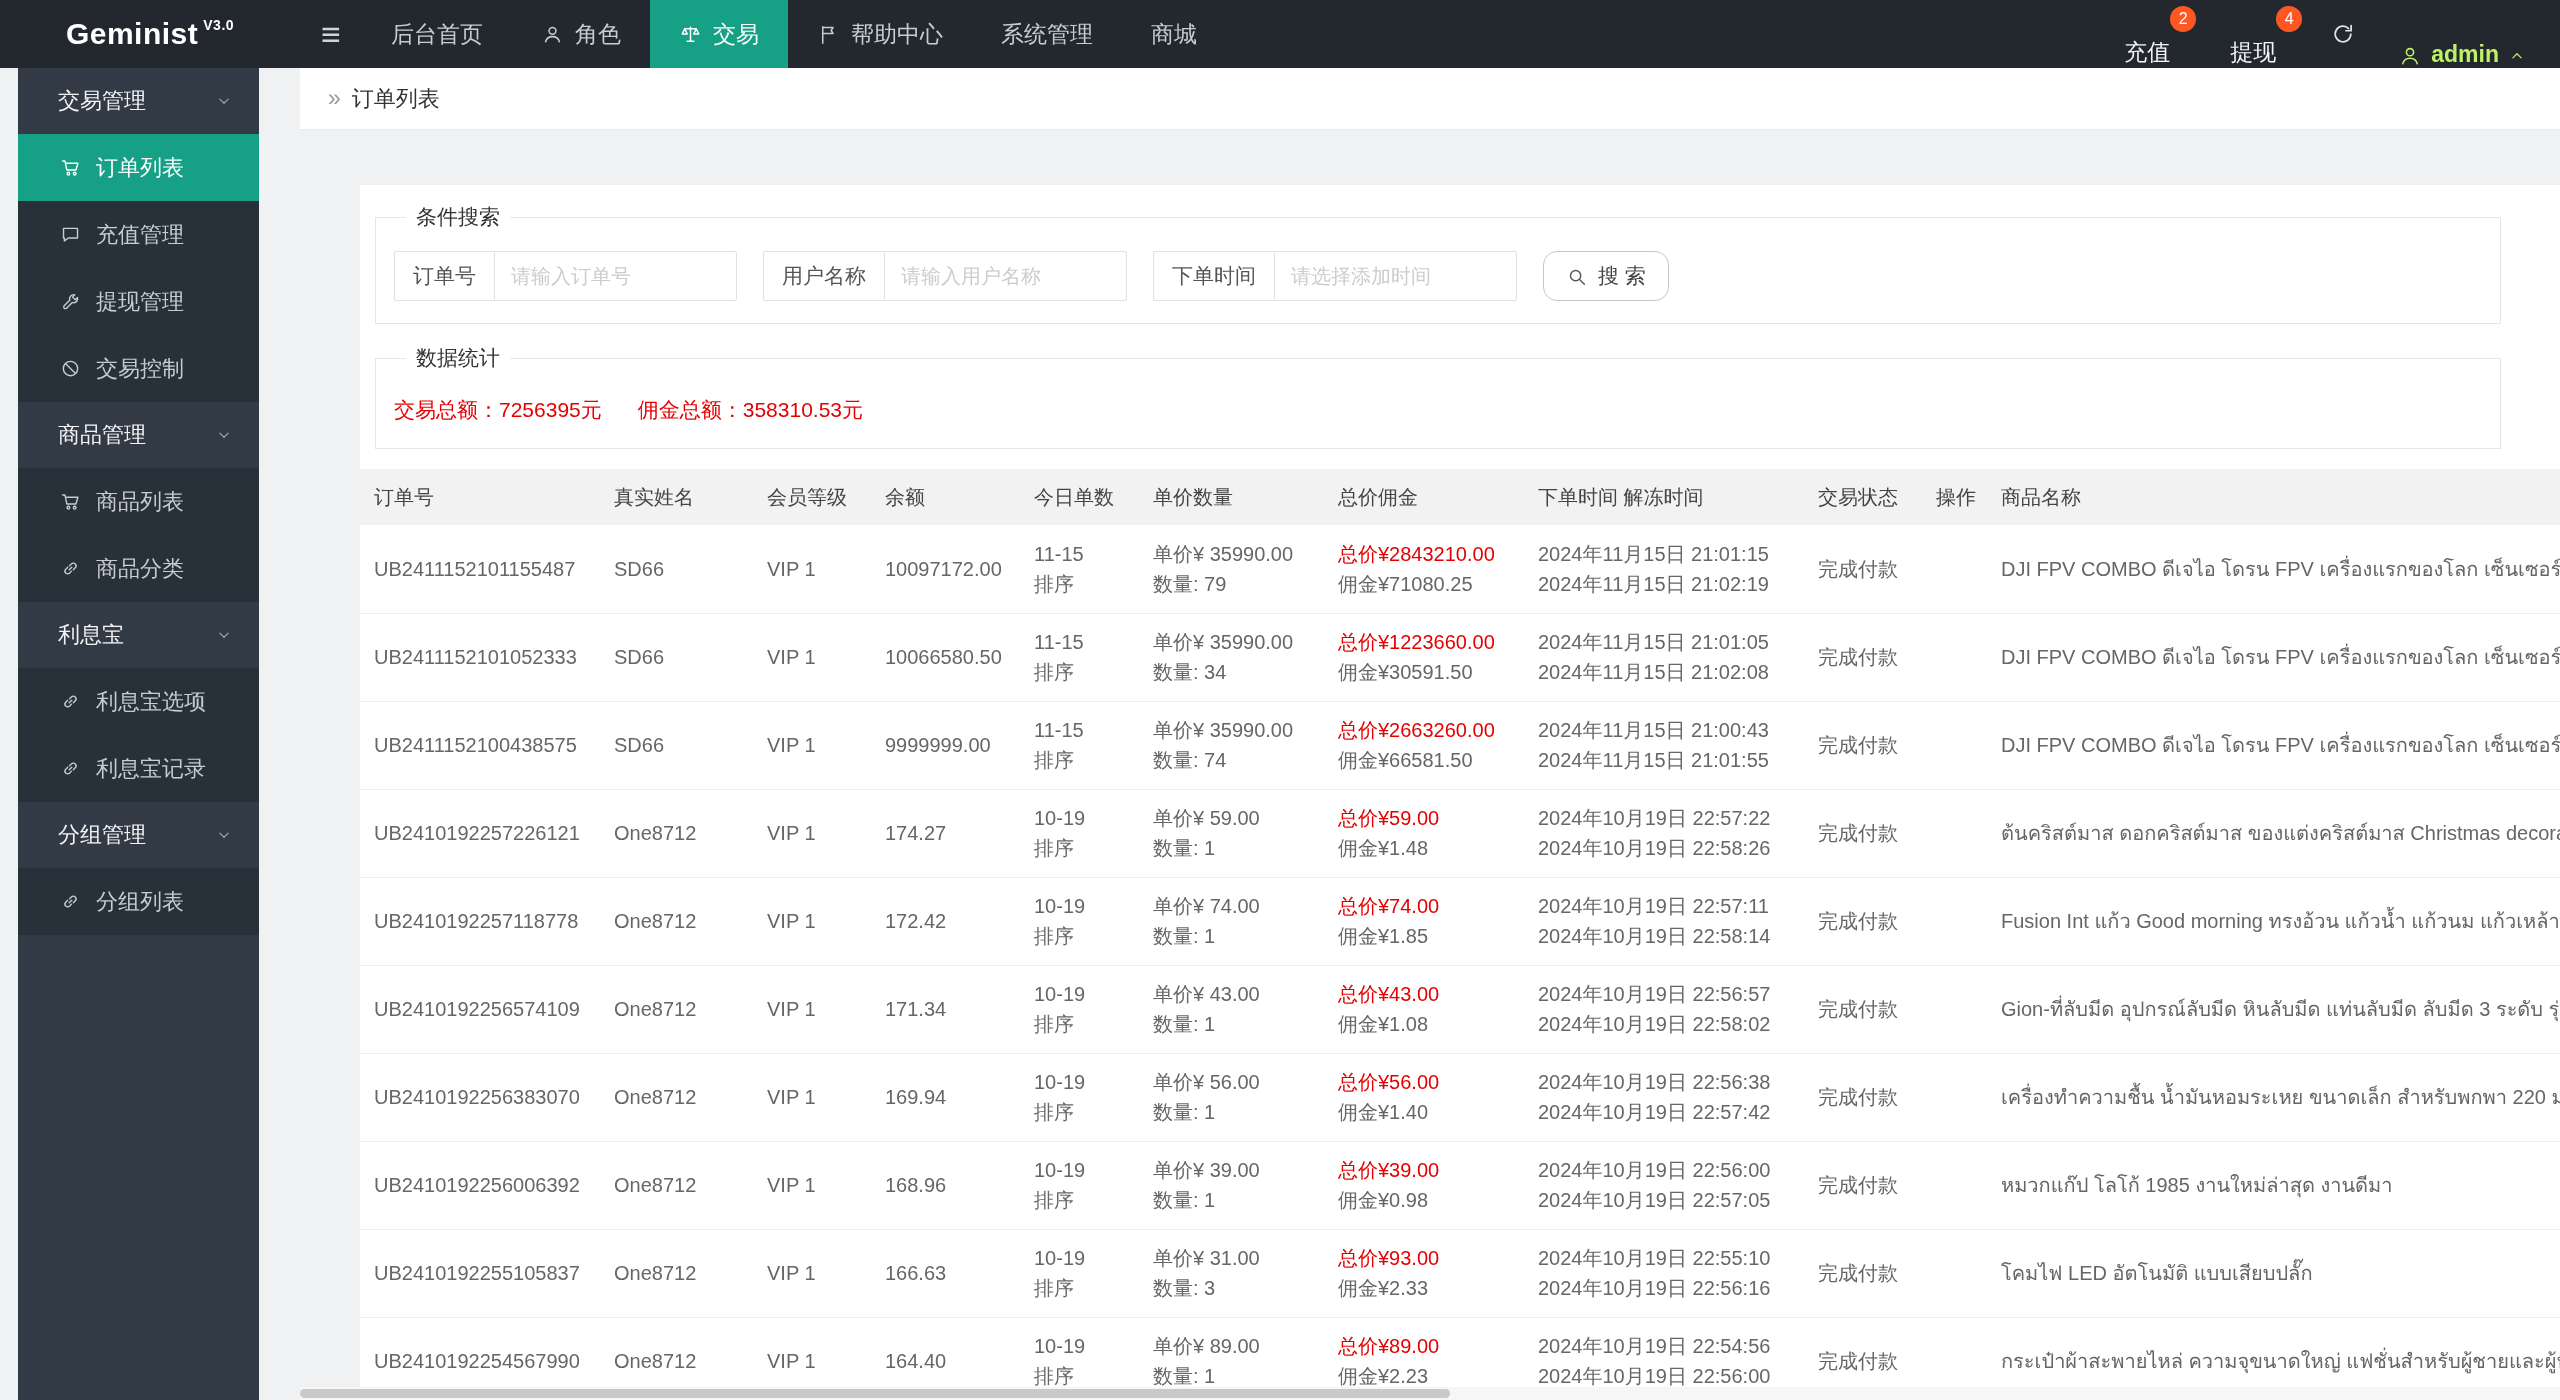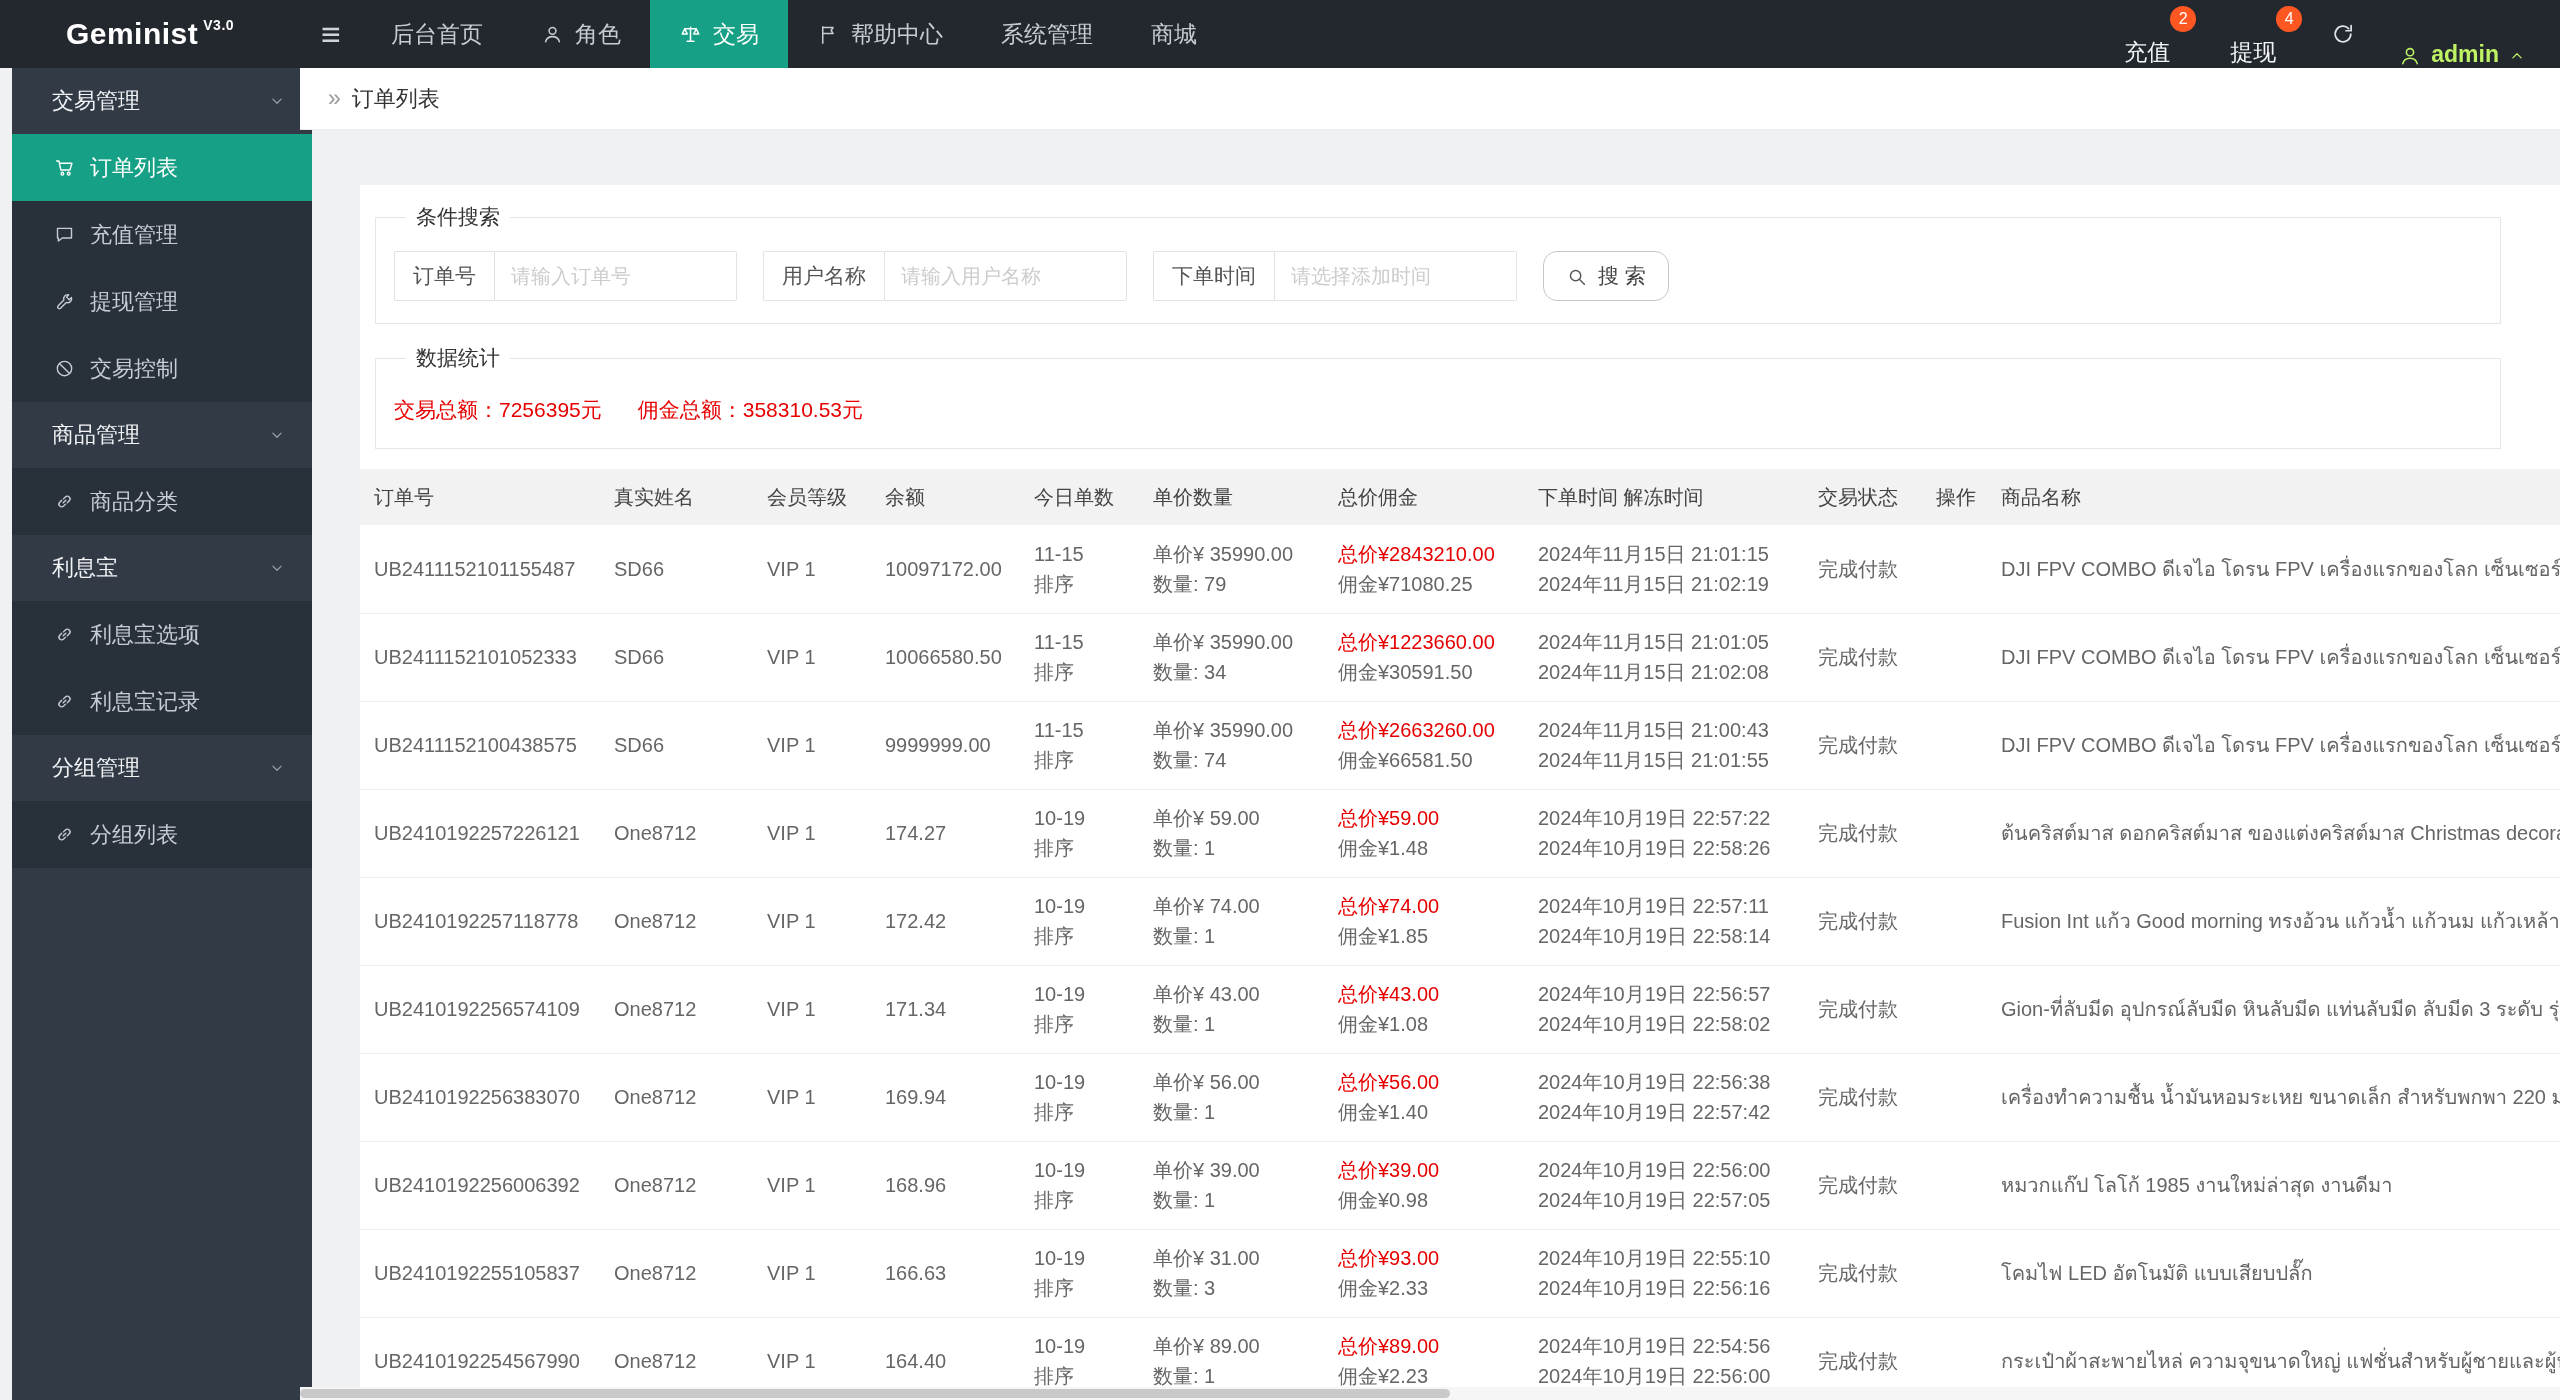--- a/index.html
+++ b/index.html
@@ -50,21 +50,21 @@
   .refresh-btn .ic { width: 26px; height: 26px; }
   .user-box {
     display: flex; align-items: flex-end; gap: 9px; padding: 0 34px 0 18px;
     color: #bef264; font-weight: bold; font-size: 23px; cursor: pointer;
   }
   .user-box .ic { width: 24px; height: 24px; }
   .user-box .chev .ic { width: 18px; height: 18px; }
 
   
   .sidebar {
-    position: absolute; top: 68px; left: 12px; width: 300px; height: 1332px;
+    position: absolute; top: 68px; left: 18px; width: 241px; height: 1332px;
     background: #313a45; overflow: hidden;
   }
   .sgroup {
     height: 66px; display: flex; align-items: center;
     padding: 0 26px 0 40px; color: #f2f3f5; font-size: 22px; cursor: pointer;
   }
   .sgroup .ic { width: 18px; height: 18px; margin-left: auto; color: #99a0a9; }
   .sitem {
     height: 67px; display: flex; align-items: center; gap: 15px;
     padding-left: 42px; background: #28303a; color: #c6ccd2;
@@ -232,20 +232,28 @@
         <circle cx="12" cy="12" r="8.2"></circle>
         <path d="M6.2 6.2l11.6 11.6"></path>
       </svg>
       <span>交易控制</span>
     </div>
     <div class="sgroup">
       <span>商品管理</span>
       <svg class="ic" viewBox="0 0 24 24" fill="none" stroke="currentColor" stroke-width="1.6" stroke-linecap="round" stroke-linejoin="round">
         <path d="M6.5 9.5l5.5 5.5 5.5-5.5"></path>
       </svg>
+    </div>
+    <div class="sitem">
+      <svg class="ic" viewBox="0 0 24 24" fill="none" stroke="currentColor" stroke-width="1.6" stroke-linecap="round" stroke-linejoin="round">
+        <path d="M3 4.5h2.6l2.2 10.3h10.4l2.3-7.6H6.6"></path>
+        <circle cx="9.6" cy="19" r="1.5"></circle>
+        <circle cx="16.8" cy="19" r="1.5"></circle>
+      </svg>
+      <span>商品列表</span>
     </div>
     <div class="sitem">
       <svg class="ic" viewBox="0 0 24 24" fill="none" stroke="currentColor" stroke-width="1.6" stroke-linecap="round" stroke-linejoin="round">
         <path d="M10.5 13.5l3-3"></path>
         <path d="M8.8 10.6L6.6 12.8a3.1 3.1 0 0 0 4.4 4.4l2.2-2.2M15.2 13.4l2.2-2.2a3.1 3.1 0 0 0-4.4-4.4l-2.2 2.2"></path>
       </svg>
       <span>商品分类</span>
     </div>
     <div class="sgroup">
       <span>利息宝</span>

